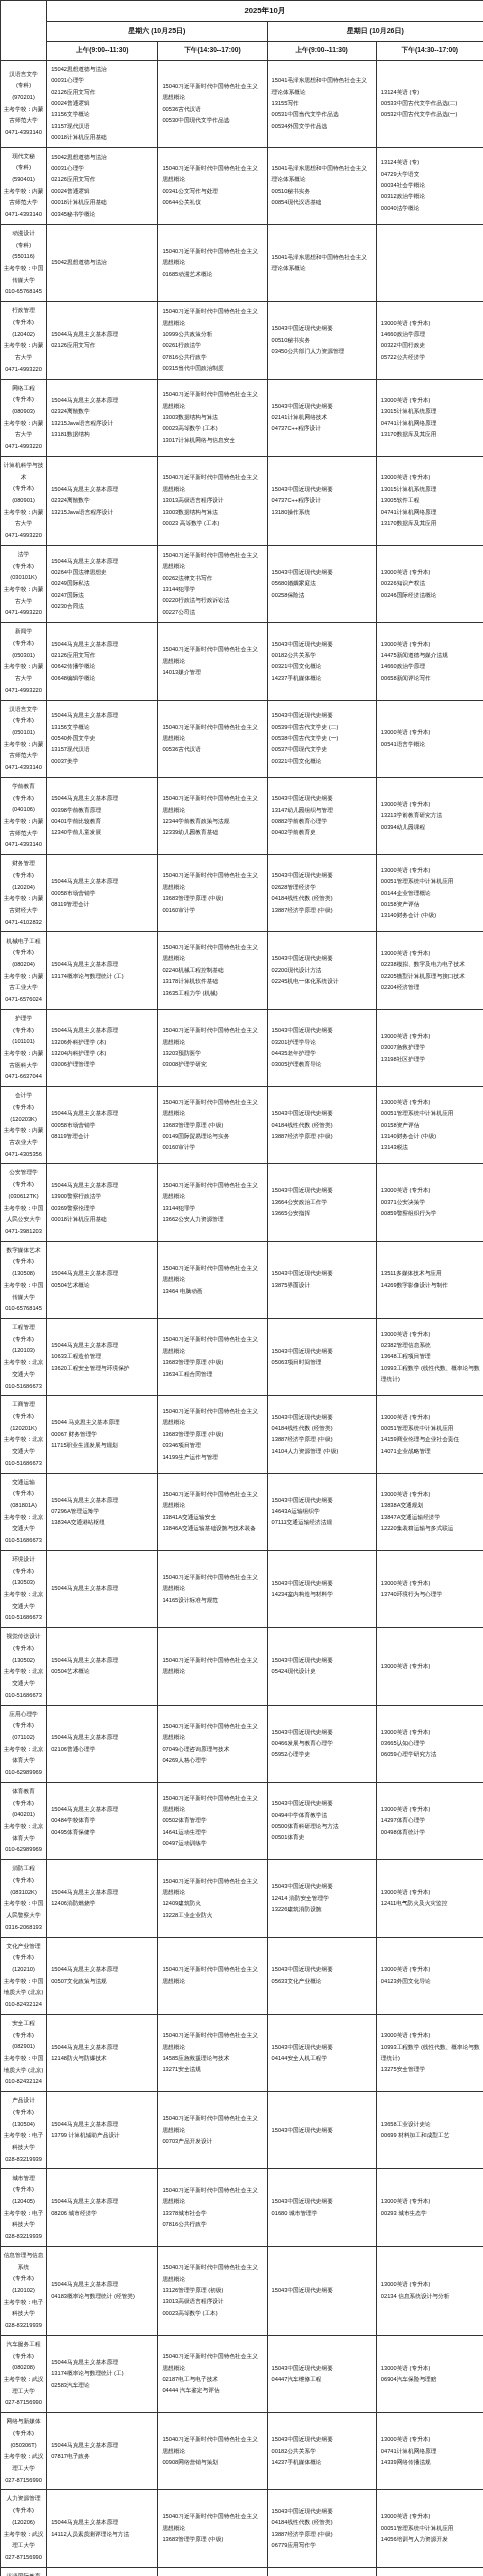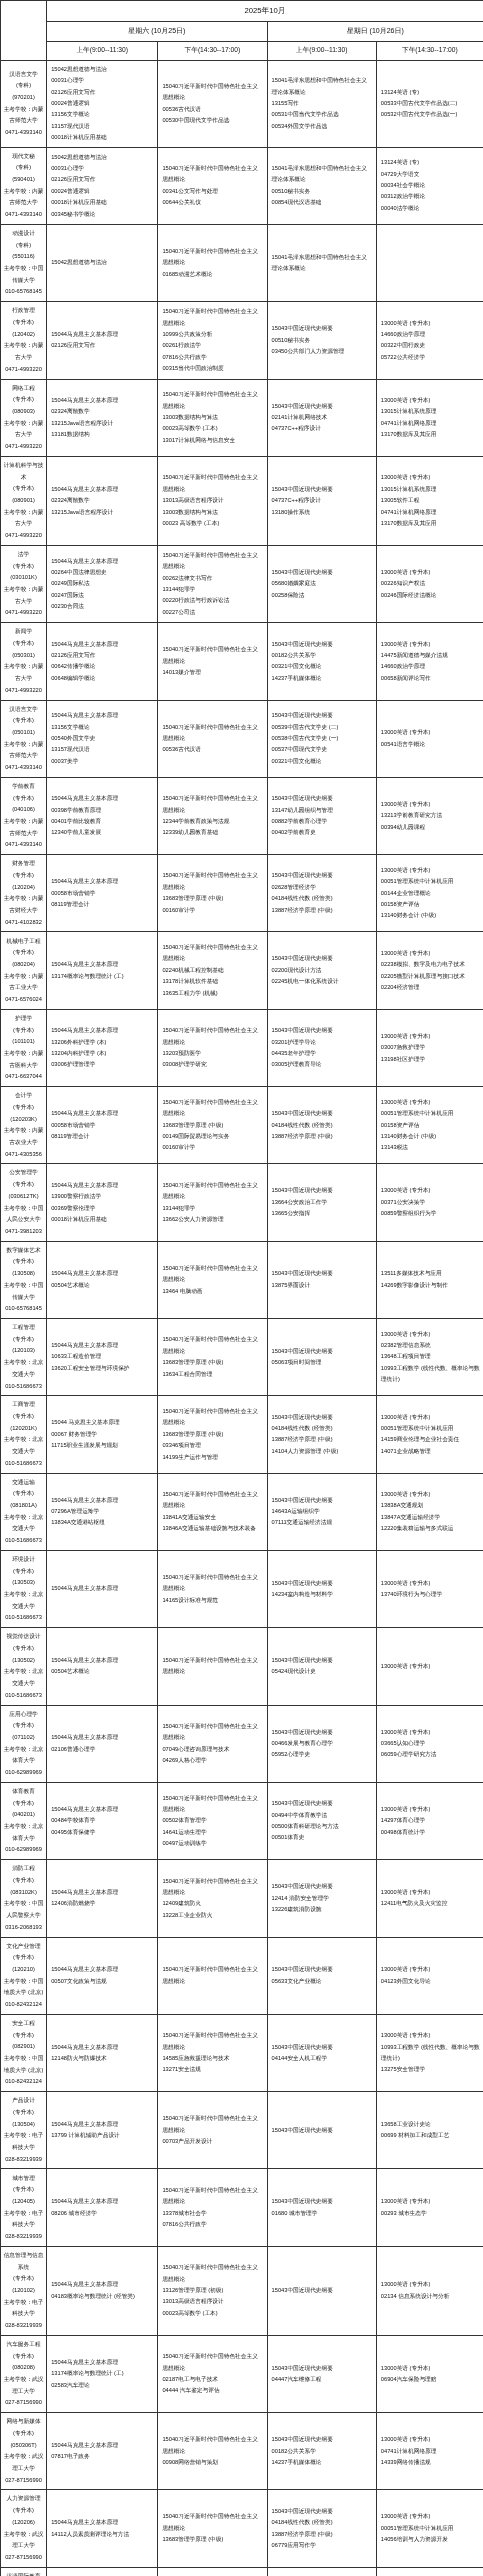--- a/index.html
+++ b/index.html
@@ -5,21 +5,21 @@
   html,body{margin:0;padding:0;background:#ffffff;}
   body{width:484px;min-height:3252px;font-family:"Liberation Sans",sans-serif;color:#111;}
   .wrap{width:484px;}
   table.sched{border-collapse:collapse;table-layout:fixed;width:484px;border:1px solid #222;}
   col.c0{width:46px;}
   col.c1{width:111px;}
   col.c2{width:109px;}
   col.c3{width:109px;}
   col.c4{width:107px;}
   th,td{border:0.5px solid #333;vertical-align:middle;box-sizing:border-box;}
-  thead th{font-weight:normal;text-align:center;background:#fff;}
+  thead th{font-weight:bold;text-align:center;background:#fff;}
   th.month{height:20.6px;font-size:7.7px;}
   th.day{height:20px;font-size:7px;}
   th.time{height:19px;font-size:6.7px;}
   th.corner{background:#fff;}
   tbody tr{height:66px;}
   td.major{
     font-size:5.7px;text-align:center;white-space:pre-wrap;
     line-height:2.05;padding:3.1px 1px;word-break:break-all;
   }
   td.sess{

